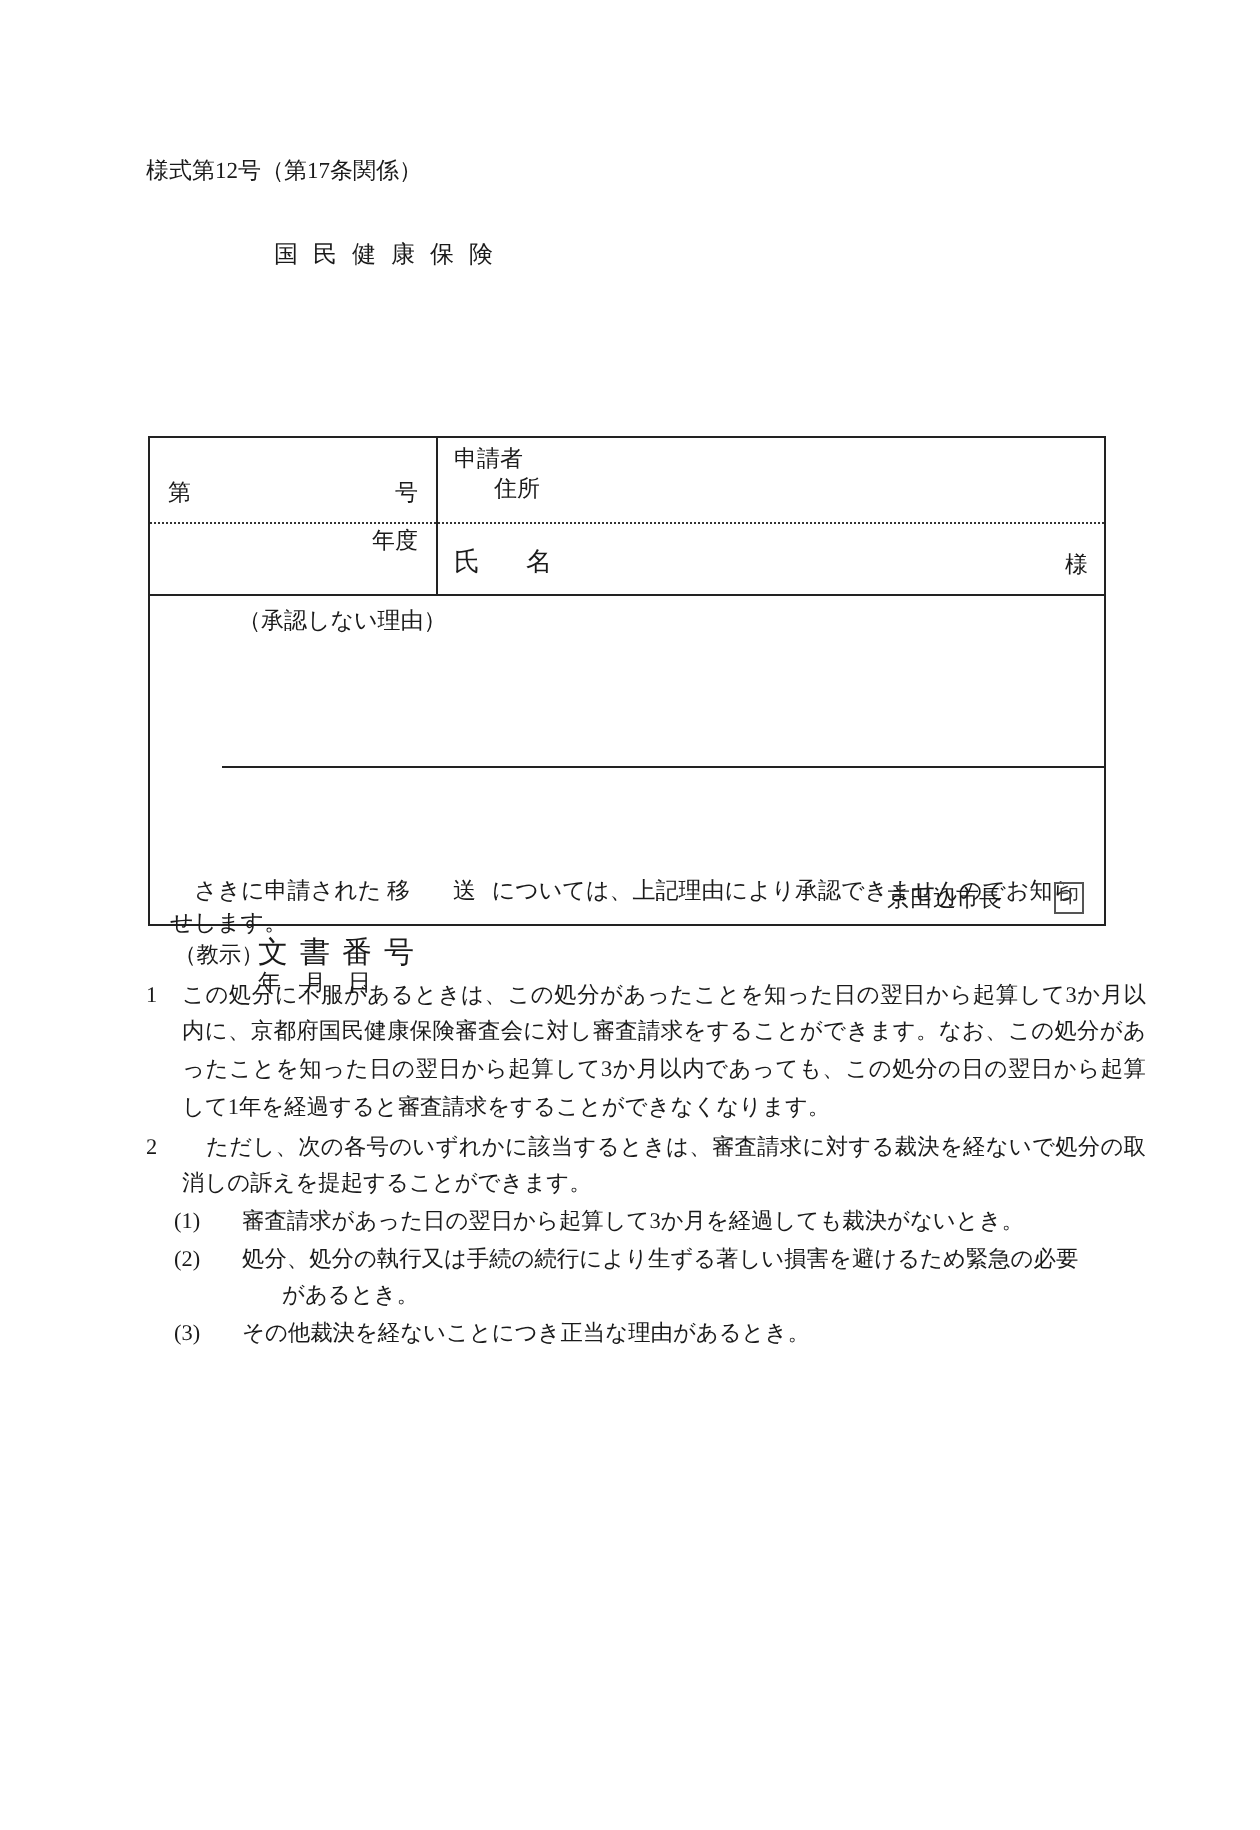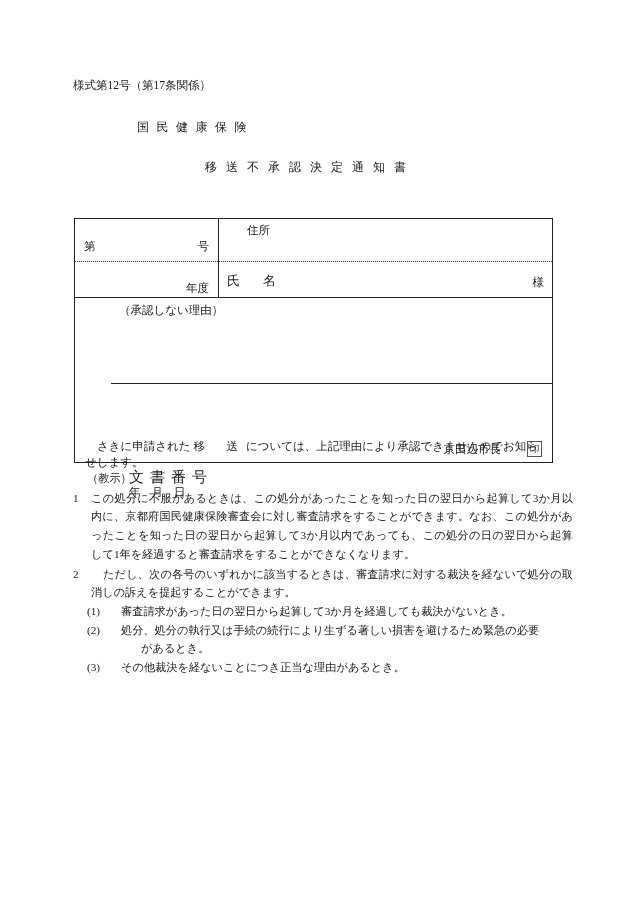--- a/index.html
+++ b/index.html
@@ -93,21 +93,21 @@
     justify-content: space-between;
     font-size: 11.5px;
   }
   .c-year {
     height: 35px;
     padding: 0 9px;
   }
   .c-year .yr {
     position: absolute;
     right: 9px;
-    bottom: 1px;
+    bottom: 19px;
     font-size: 11.5px;
   }
 
   .c-applicant {
     height: 43px;
     padding: 4px 0 0 8px;
   }
   .c-applicant .l1 { font-size: 11.5px; line-height: 15px; }
   .c-applicant .l2 { font-size: 11.5px; line-height: 15px; padding-left: 20px; }
 
@@ -234,38 +234,38 @@
   .sub .stxt p { margin: 0; }
   .sub .stxt p.cont { padding-left: 20px; }
 </style>
 </head>
 <body>
 
 <div class="page">
 
   <div class="form-no">様式第12号（第17条関係）</div>
   <div class="ins-name">国民健康保険</div>
-  <div class="doc-title">移送不承認決定通知書</div>
 
   <div class="tbl">
 
     <div class="row-ident">
       <div class="col-left">
         <div class="cell c-no cell-dotted">
           <div class="no-line">
             <span>第</span>
             <span>号</span>
           </div>
         </div>
         <div class="cell c-year">
           <div class="yr">年度</div>
         </div>
       </div>
       <div class="col-right">
         <div class="cell c-applicant cell-dotted">
+          <div class="l1">申請者</div>
           <div class="l2">住所</div>
         </div>
         <div class="cell c-name">
           <div class="nm">氏　名</div>
           <div class="sama">様</div>
         </div>
       </div>
     </div>
 
     <div class="row-reason">

